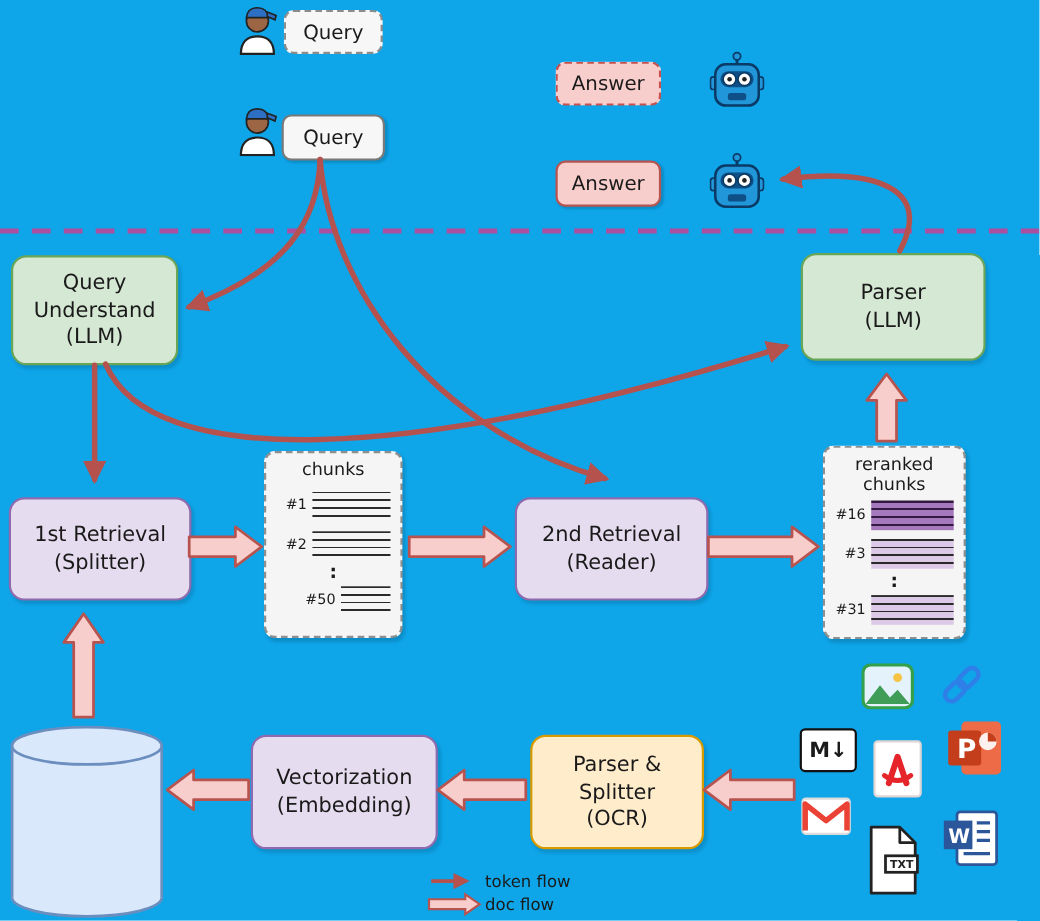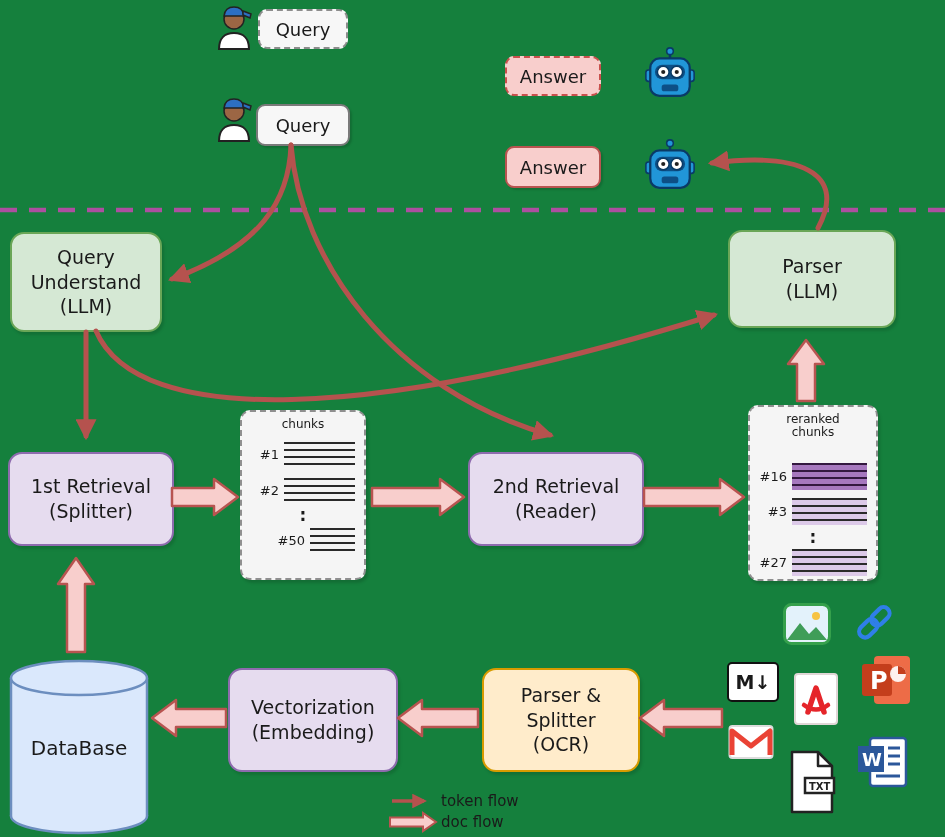--- a/index.html
+++ b/index.html
@@ -1,17 +1,17 @@
 <!DOCTYPE html>
 <html><head>
 <meta charset="utf-8">
 <style>
   html,body { margin:0; padding:0; background:#ffffff; }
   #canvas {
-    position:relative; width:945px; height:837px; background:#15803d;
+    position:relative; width:945px; height:837px; background:#0ea5e9;
     font-family:"DejaVu Sans", sans-serif; color:#1a1a1a; overflow:hidden;
   }
   .abs { position:absolute; }
   svg.layer { position:absolute; left:0; top:0; pointer-events:none; }
 
   .node {
     position:absolute; display:flex; align-items:center; justify-content:center;
     text-align:center; white-space:pre-line; border:2.5px solid; border-radius:14px;
     font-size:19px; line-height:1.3; box-shadow:2px 3px 3px rgba(0,0,0,.13);
   }
@@ -26,21 +26,21 @@
   .q-dashed { border:2.2px dashed #8c8c8c; background:#f7f7f7; }
   .q-solid  { border:2.2px solid #7a7a7a; background:#f7f7f7; box-shadow:2px 2px 2px rgba(0,0,0,.15); }
   .a-dashed { border:2.2px dashed #c9504c; background:#f8cecc; }
   .a-solid  { border:2.2px solid #b85450; background:#f8cecc; box-shadow:2px 2px 2px rgba(0,0,0,.15); }
 
   .chunkbox {
     position:absolute; background:#f5f5f5; border:2.5px dashed #8f8f8f; border-radius:10px;
     box-shadow:2px 3px 3px rgba(0,0,0,.15); display:flex; flex-direction:column; padding:6px 9px;
     box-sizing:border-box;
   }
-  .chunk-title { text-align:center; font-size:12px; line-height:1.1; white-space:pre-line; }
+  .chunk-title { text-align:center; font-size:16px; line-height:1.1; white-space:pre-line; }
   .chunk-row { display:flex; align-items:center; gap:5px; margin-top:11px; }
   .chunk-label { font-size:13px; min-width:28px; text-align:right; }
   .lines { flex:1; height:25px;
     background-image:repeating-linear-gradient(to bottom, #2a2a2a 0 1.6px, transparent 1.6px 7px); }
   .lines.band-dark {
     background-image:repeating-linear-gradient(to bottom, #33183f 0 2px, #a678be 2px 7px); height:27px; }
   .lines.band-light {
     background-image:repeating-linear-gradient(to bottom, #2a2a2a 0 1.6px, #dcc9e8 1.6px 7px); height:27px; }
   .dots { text-align:center; font-size:17px; font-weight:bold; margin-top:4px; line-height:1; }
 
@@ -154,44 +154,43 @@
     <div class="dots">:</div>
     <div class="chunk-row" style="margin-top:4px;margin-left:26px;">
       <span class="chunk-label">#50</span>
       <span class="lines"></span>
     </div>
   </div>
 
   <div class="chunkbox" style="left:748px; top:405px; width:130px; height:176px;">
     <div class="chunk-title">reranked
 chunks</div>
-    <div class="chunk-row" style="margin-top:24px;">
+    <div class="chunk-row" style="margin-top:7px;">
       <span class="chunk-label">#16</span>
       <span class="lines band-dark"></span>
     </div>
     <div class="chunk-row" style="margin-top:8px;">
       <span class="chunk-label">#3</span>
       <span class="lines band-light"></span>
     </div>
     <div class="dots">:</div>
     <div class="chunk-row" style="margin-top:3px;">
-      <span class="chunk-label">#27</span>
+      <span class="chunk-label">#31</span>
       <span class="lines band-light"></span>
     </div>
   </div>
 
   <div class="abs" style="left:8px; top:658px; width:142px; height:178px;">
     <svg width="142" height="178" viewBox="0 0 142 178">
       <ellipse cx="71" cy="158" rx="68" ry="17" fill="#dae8fc" stroke="#6c8ebf" stroke-width="2.5"></ellipse>
       <rect x="3" y="20" width="136" height="138" fill="#dae8fc"></rect>
       <line x1="3" y1="20" x2="3" y2="158" stroke="#6c8ebf" stroke-width="2.5"></line>
       <line x1="139" y1="20" x2="139" y2="158" stroke="#6c8ebf" stroke-width="2.5"></line>
       <ellipse cx="71" cy="20" rx="68" ry="17" fill="#dae8fc" stroke="#6c8ebf" stroke-width="2.5"></ellipse>
     </svg>
-    <div id="db-label">DataBase</div>
   </div>
 
   <div class="iconwrap" style="left:783px; top:603px;">
     <svg width="48" height="42" viewBox="0 0 48 42">
       <rect x="1.5" y="1.5" width="45" height="39" rx="7" fill="#e3f2fb" stroke="#35a04c" stroke-width="3"></rect>
       <circle cx="33" cy="13" r="4" fill="#f6c344"></circle>
       <path d="M4 37 L17 20 L26 31 L33 24 L44 37 Z" fill="#3f9d58"></path>
     </svg>
   </div>
   <div class="iconwrap" style="left:853px; top:600px;">

